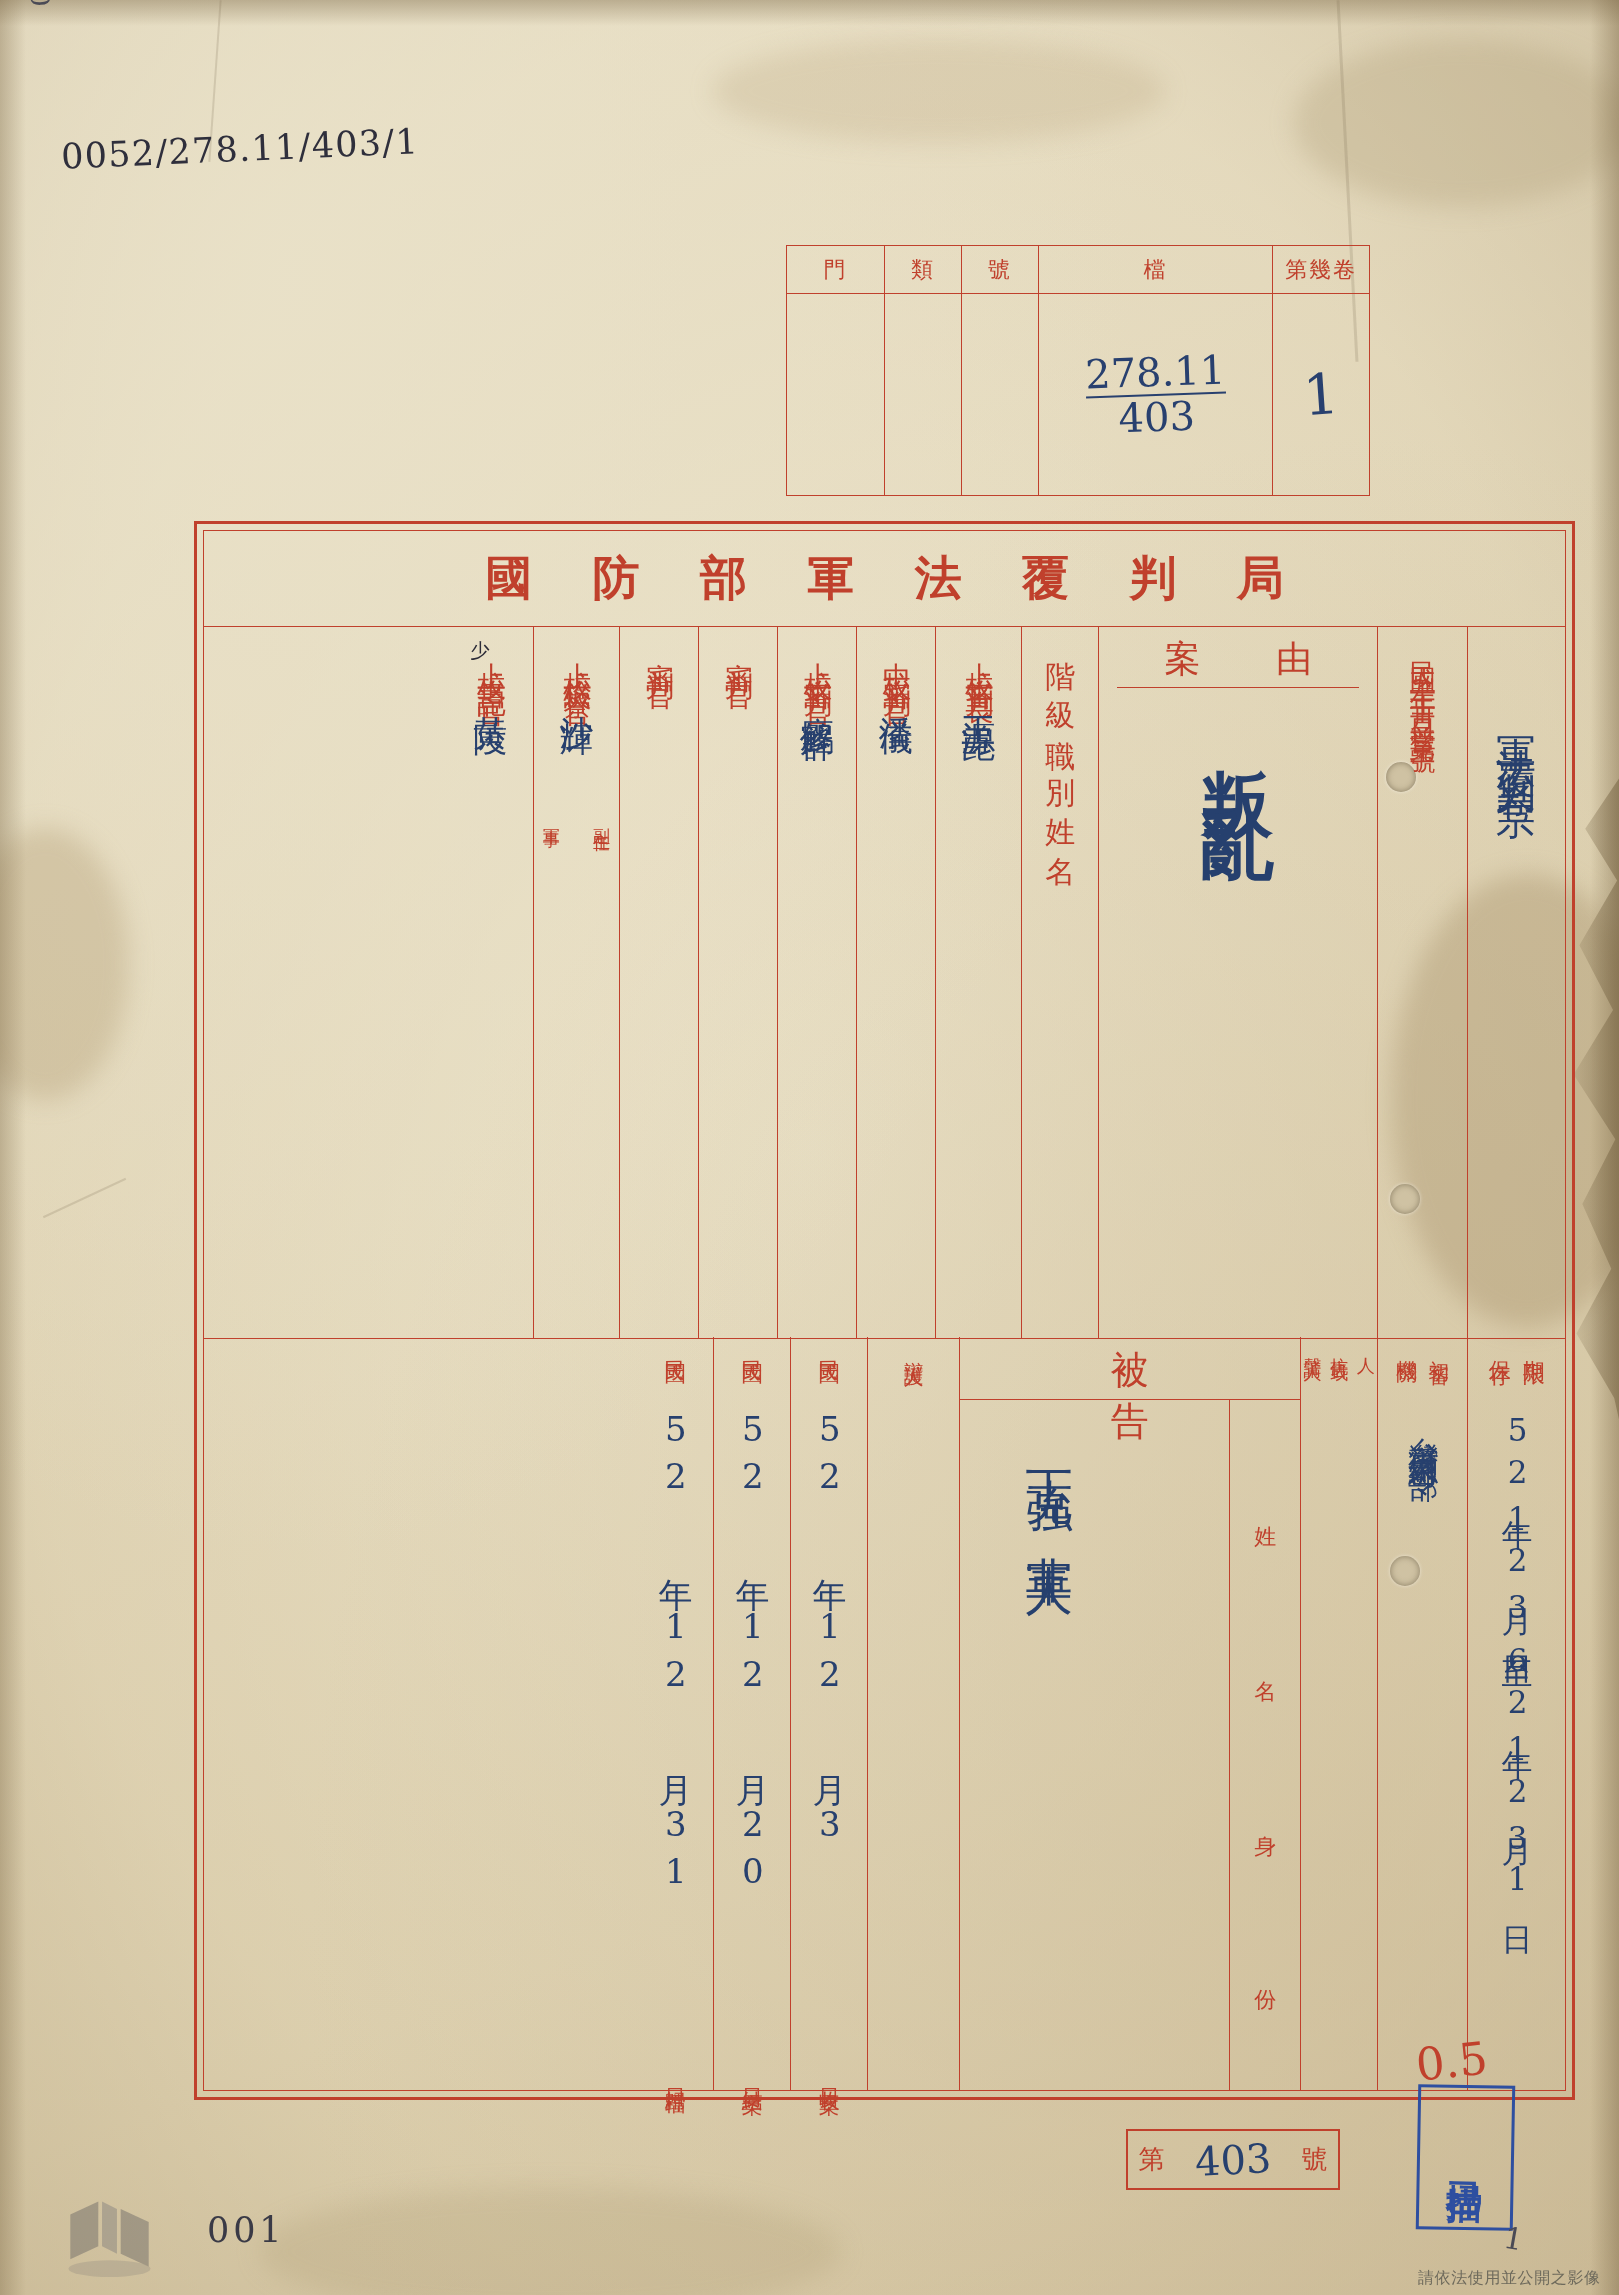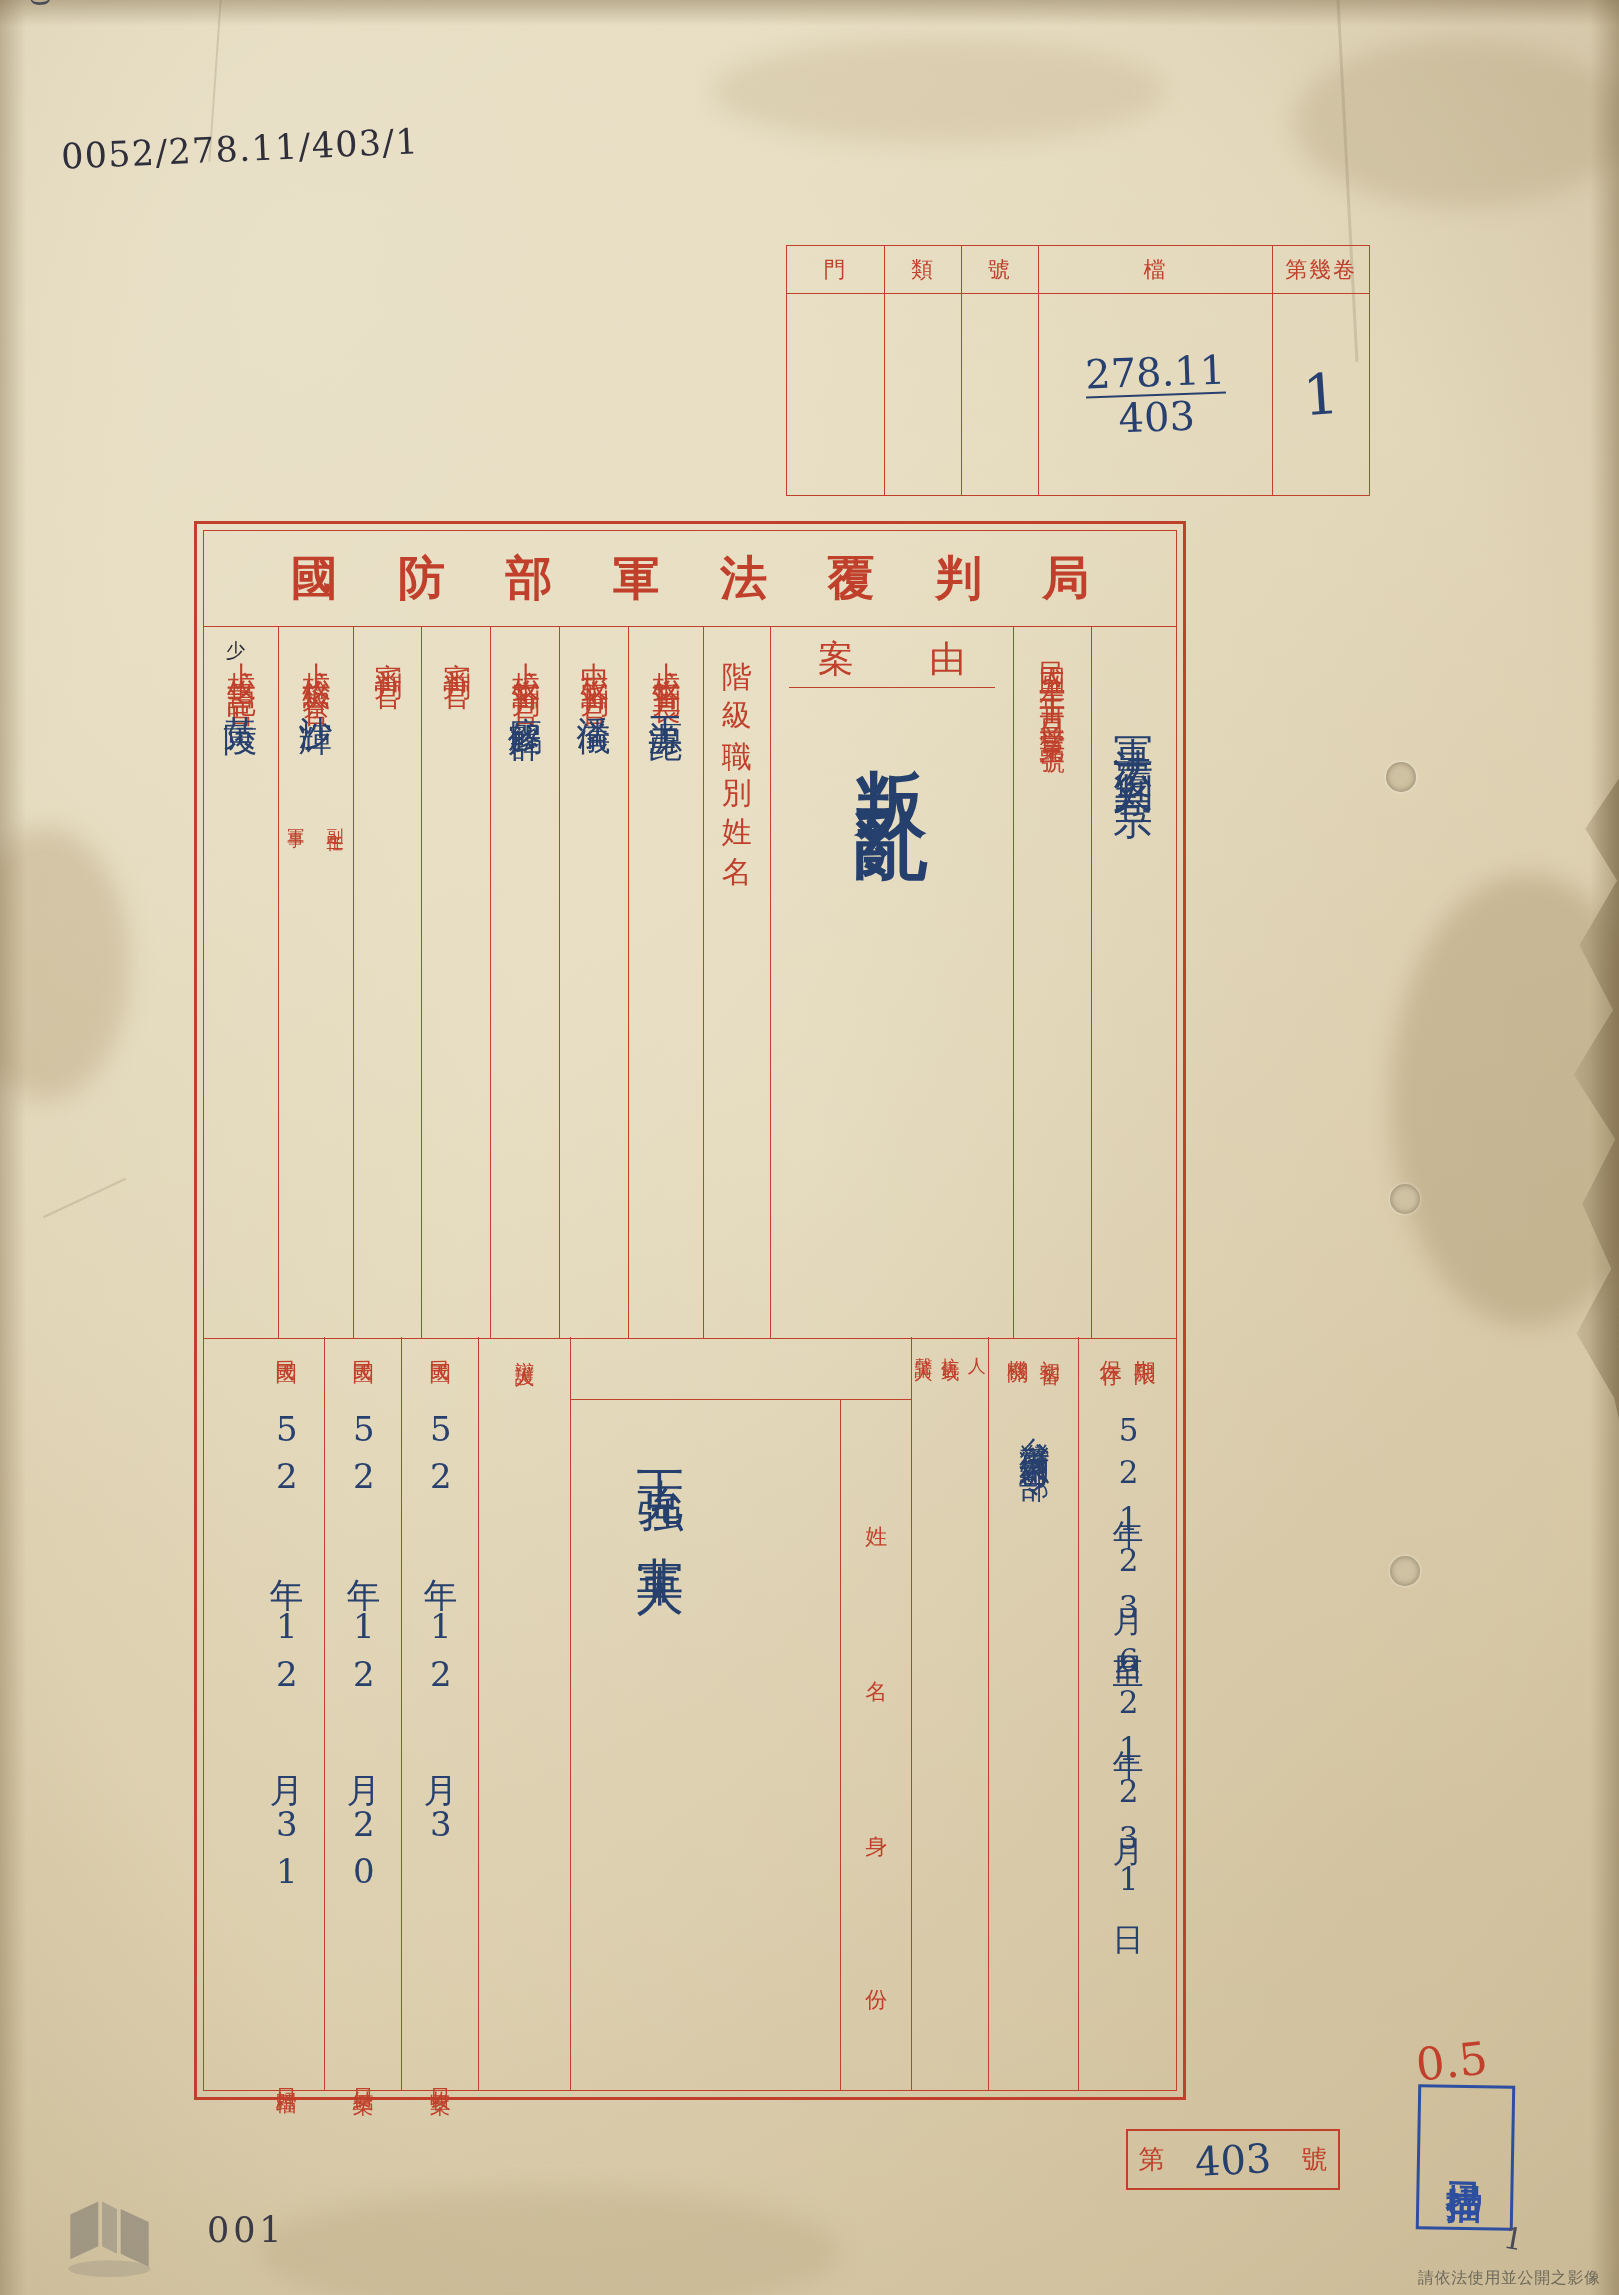--- a/index.html
+++ b/index.html
@@ -105,21 +105,21 @@
   #class-vol {
     font-size: 56px;
     color: #28406f;
     font-family: "DejaVu Serif", serif;
     transform: rotate(-4deg);
   }
 
   
   #main-form {
     left: 194px; top: 521px;
-    width: 992px; height: 1579px;
+    width: 1381px; height: 1579px;
     border: 3.2px solid #c0402c;
     padding: 5.8px;
     box-sizing: border-box;
   }
   #main-inner {
     width: 100%; height: 100%;
     border: 1.9px solid #c0402c;
     box-sizing: border-box;
     position: relative;
   }
@@ -710,20 +710,21 @@
           <div id="appeal-head">
             <span class="lab-red">聲請人</span>
             <span class="lab-red">抗告或</span>
             <span class="lab-red">人</span>
           </div>
         </div>
 
         <div class="lw-def">
           <div id="def-vline"></div>
           <div id="def-vline2"></div>
+          <div id="def-head">被 告</div>
           <div id="def-rule"></div>
           <div id="def-lawyer">
             <span class="lab-red">辯護人</span>
           </div>
           <div id="def-name">
             <span>丁克強 非軍人</span>
           </div>
           <div id="def-col-labels">
             <span class="lab-red">姓</span>
             <span class="lab-red">名</span>

